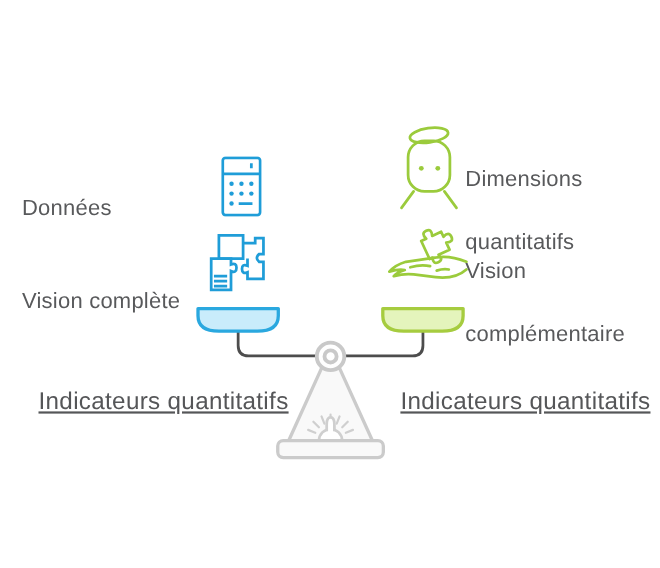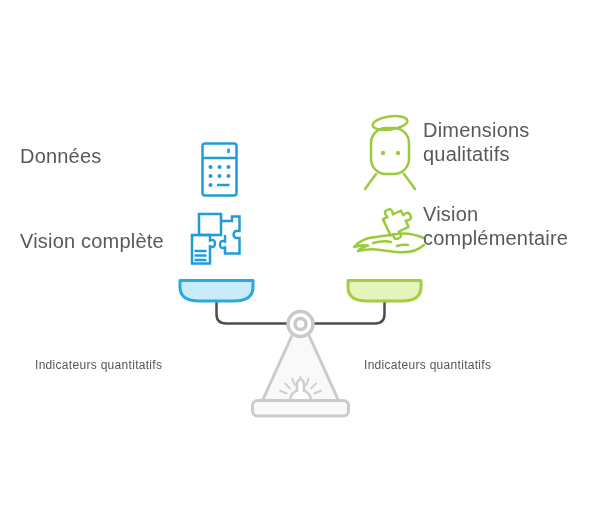--- a/index.html
+++ b/index.html
@@ -3,24 +3,24 @@
 <meta charset="utf-8">
 <style>
   html,body{margin:0;padding:0;background:#fff;}
   .canvas{
     position:relative;width:600px;height:516px;background:#ffffff;overflow:hidden;
     font-family:"Liberation Sans", sans-serif;
   }
   .label{
     position:absolute;color:#58595b;font-size:20px;line-height:24px;letter-spacing:.2px;
   }
-  .label .line{display:block;}
+  .label .line{display:block;margin-top:33px;}
   .align-right{text-align:left;}
   .category{
-    position:absolute;color:#555658;font-size:12px;line-height:24px;letter-spacing:.3px;
+    position:absolute;color:#555658;font-size:22px;line-height:24px;letter-spacing:.3px;text-decoration:underline;
   }
   svg{position:absolute;display:block;}
 </style>
 </head>
 <body>
 
 <div class="canvas">
 
   <svg style="left:0;top:0;" width="600" height="516" viewBox="0 0 600 516">
 
@@ -111,21 +111,21 @@
   <div class="label align-right" style="left:20px;top:144px;width:160px;">
     <span class="line">Données</span>
   </div>
 
   <div class="label align-right" style="left:20px;top:229px;width:160px;">
     <span class="line">Vision complète</span>
   </div>
 
   <div class="label" style="left:423px;top:118px;width:170px;">
     <span class="line">Dimensions</span>
-    <span class="line">qualitatifs</span>
+    <span class="line">quantitatifs</span>
   </div>
 
   <div class="label" style="left:423px;top:202px;width:180px;">
     <span class="line">Vision</span>
     <span class="line">complémentaire</span>
   </div>
 
   <div class="category" style="left:35px;top:353px;">Indicateurs quantitatifs</div>
 
   <div class="category" style="left:364px;top:353px;">Indicateurs quantitatifs</div>

